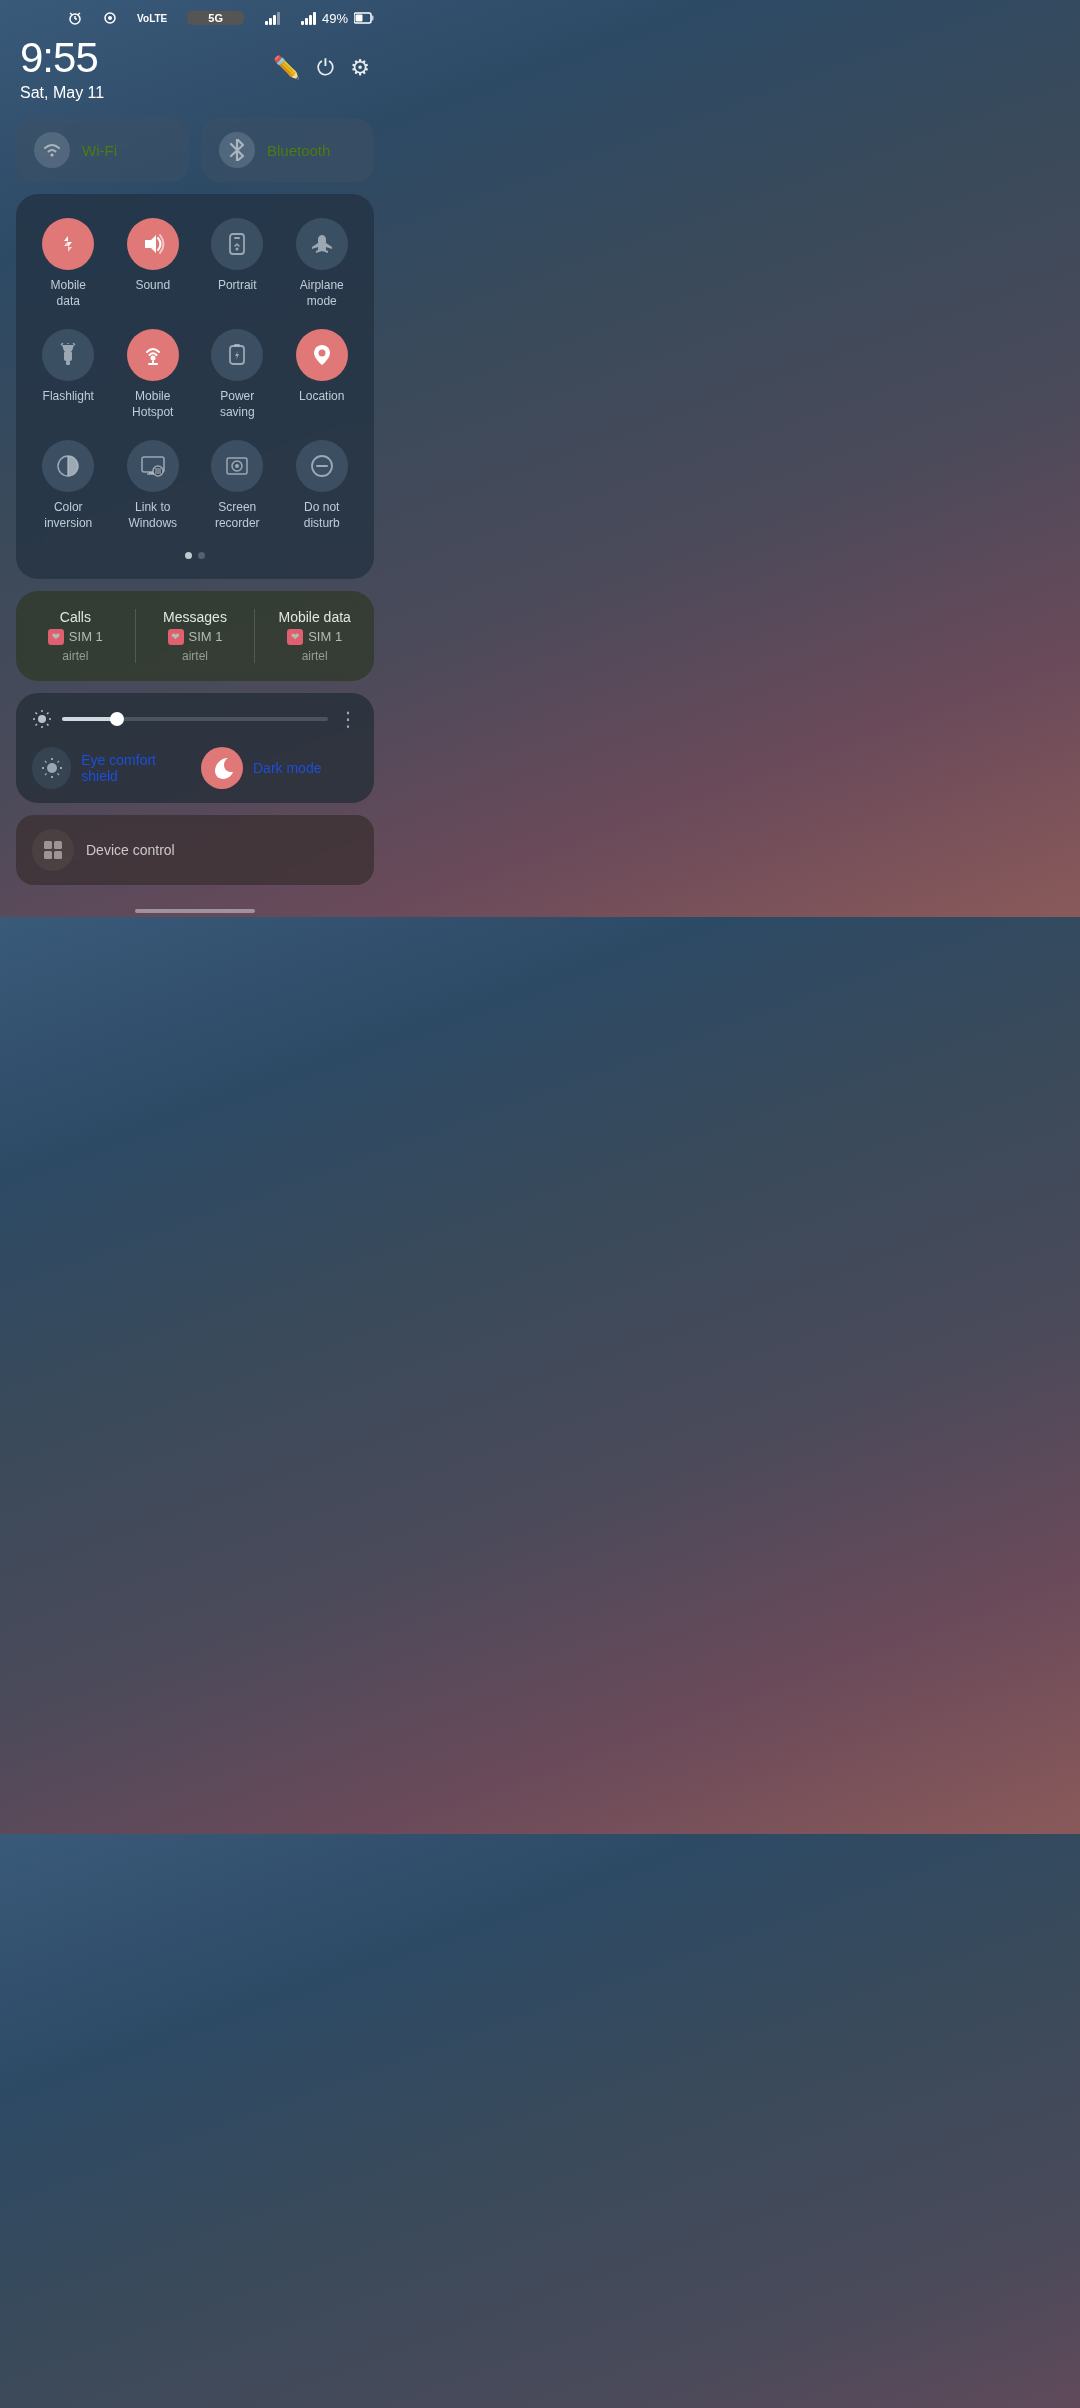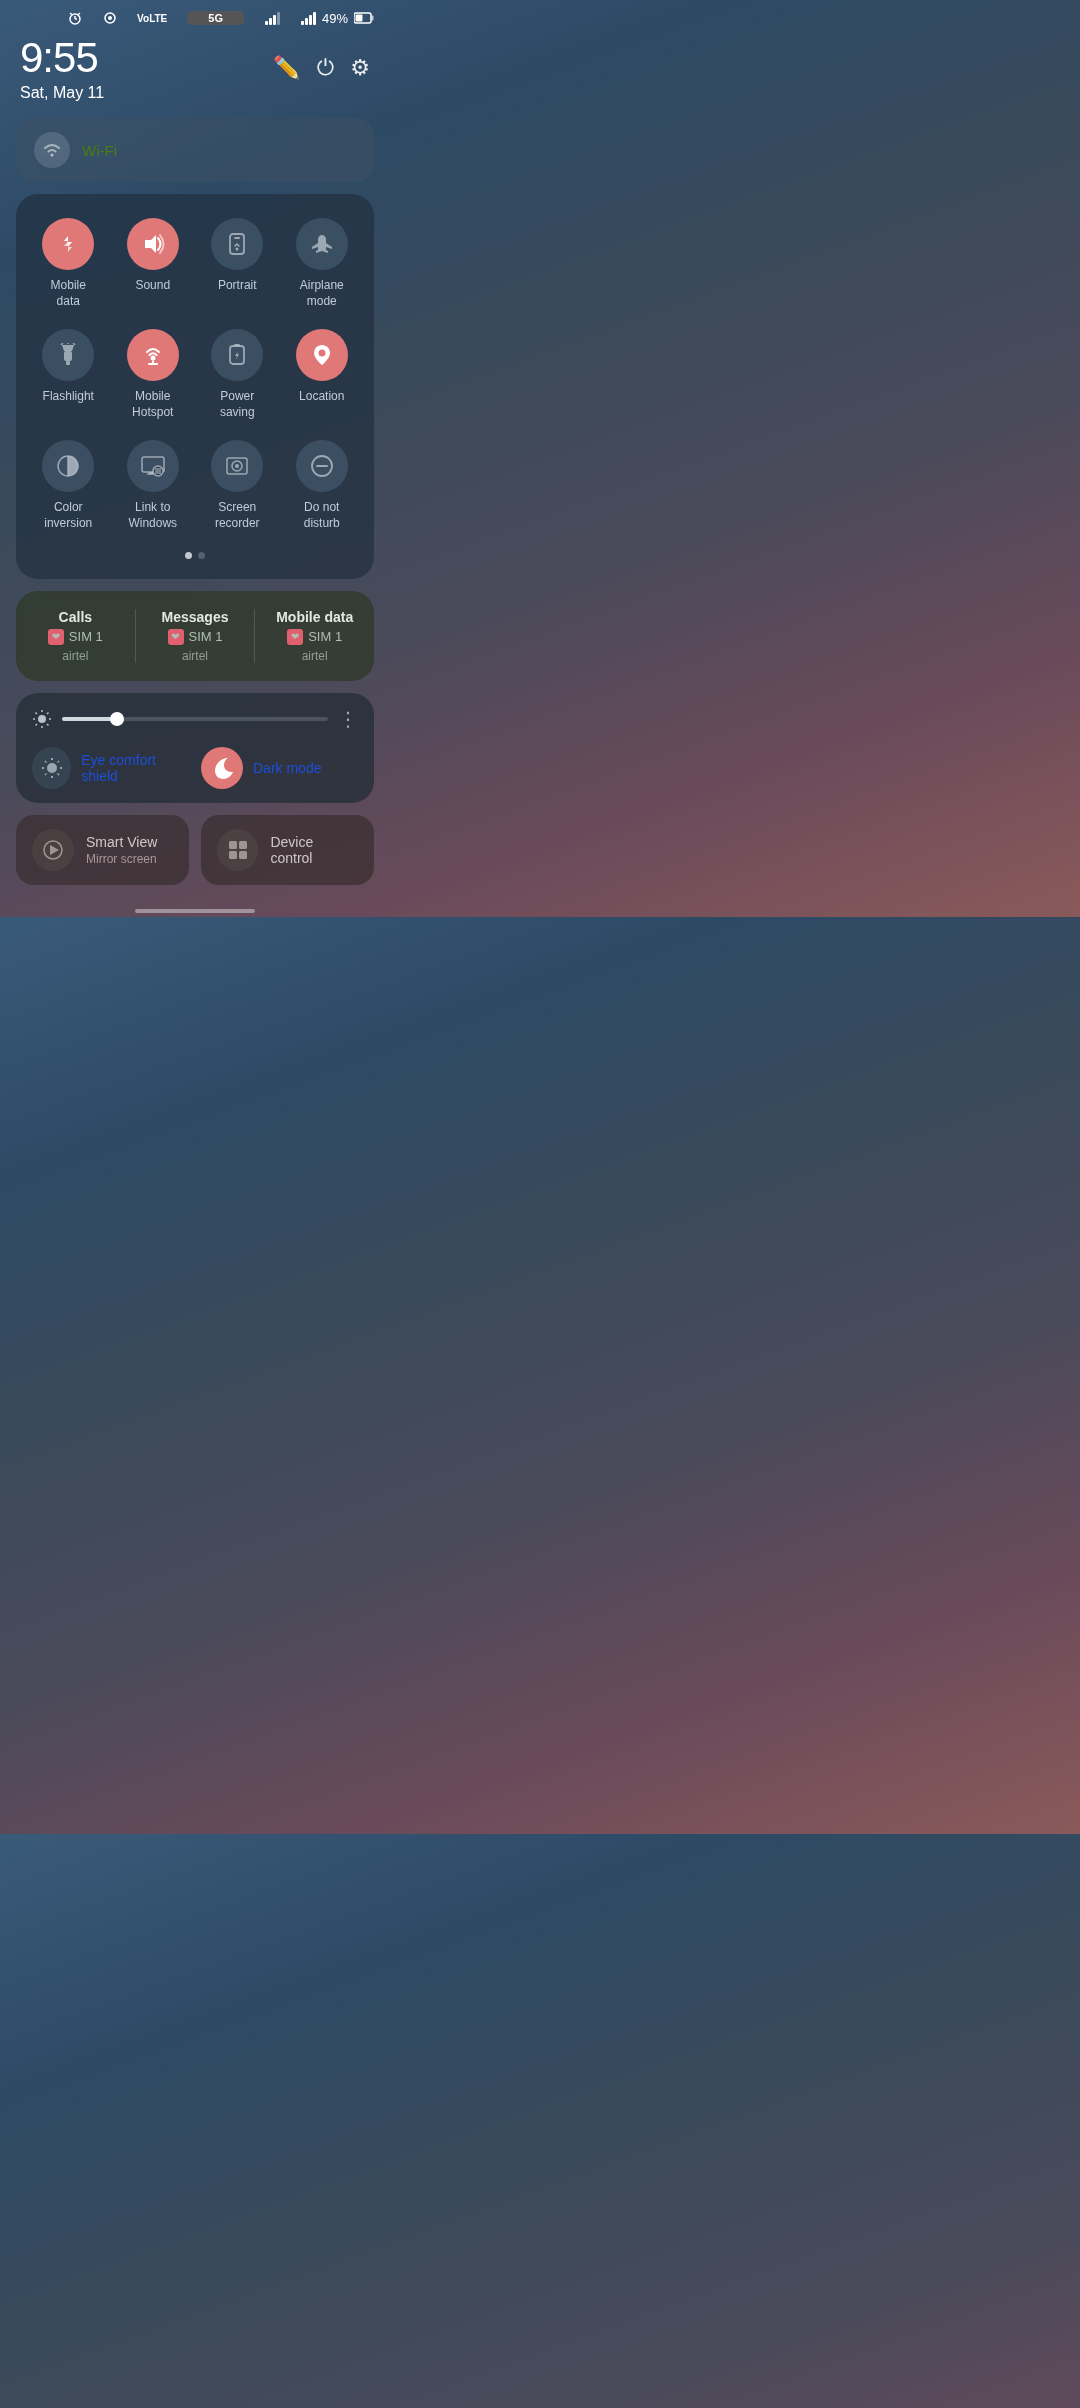--- a/index.html
+++ b/index.html
@@ -193,21 +193,21 @@
     }
 
     .sim-divider {
       width: 1px;
       background: rgba(150, 160, 150, 0.3);
       margin: 4px 0;
     }
 
     .sim-title {
       font-size: 14px;
-      font-weight: 700;
+      font-weight: 400;
       color: #e0e8e0;
     }
 
     .sim-detail {
       display: flex;
       align-items: center;
       gap: 5px;
       font-size: 13px;
       color: #b0bdb0;
     }
@@ -425,20 +425,28 @@
   <div class="quick-tile-wide">
     <div class="quick-tile-icon">
       <svg width="22" height="18" viewBox="0 0 22 18" fill="rgba(180,190,200,0.9)">
         <path d="M11 14 L11 14" stroke="rgba(180,190,200,0.9)" stroke-width="2.5" stroke-linecap="round"></path>
         <path d="M7.5 10.5 Q11 7.5 14.5 10.5" stroke="rgba(180,190,200,0.9)" stroke-width="2" fill="none" stroke-linecap="round"></path>
         <path d="M4 7 Q11 1 18 7" stroke="rgba(180,190,200,0.9)" stroke-width="2" fill="none" stroke-linecap="round"></path>
         <circle cx="11" cy="14" r="1.5" fill="rgba(180,190,200,0.9)"></circle>
       </svg>
     </div>
     <span class="quick-tile-label">Wi-Fi</span>
+  </div>
+  <div class="quick-tile-wide">
+    <div class="quick-tile-icon">
+      <svg width="18" height="22" viewBox="0 0 18 22" fill="none">
+        <path d="M3 5 L15 17 L9 22 L9 0 L15 6 L3 17" stroke="rgba(180,190,200,0.9)" stroke-width="2.2" stroke-linecap="round" stroke-linejoin="round"></path>
+      </svg>
+    </div>
+    <span class="quick-tile-label">Bluetooth</span>
   </div>
 </div>
 
 <div class="main-panel">
 
   <div class="grid-row">
     <div class="grid-item">
       <div class="grid-icon icon-active">
         <svg width="22" height="22" viewBox="0 0 22 22" fill="white">
           <path d="M11 3 L7 8 L11 8 L11 14 L15 9 L11 9 Z" fill="white"></path>
@@ -650,32 +658,20 @@
       </div>
       <span>Dark mode</span>
     </div>
   </div>
 </div>
 
 <div class="bottom-row">
   <div class="bottom-tile">
     <div class="bottom-icon">
       <svg width="22" height="22" viewBox="0 0 22 22" fill="rgba(180,170,170,0.8)">
-        <circle cx="11" cy="11" r="9" stroke="rgba(180,170,170,0.8)" stroke-width="1.5" fill="none"></circle>
-        <polygon points="8,6 8,16 17,11" fill="rgba(180,170,170,0.8)"></polygon>
-      </svg>
-    </div>
-    <div>
-      <div class="bottom-label">Smart View</div>
-      <div class="bottom-sublabel">Mirror screen</div>
-    </div>
-  </div>
-  <div class="bottom-tile">
-    <div class="bottom-icon">
-      <svg width="22" height="22" viewBox="0 0 22 22" fill="rgba(180,170,170,0.8)">
         <rect x="2" y="2" width="8" height="8" rx="1.5"></rect>
         <rect x="12" y="2" width="8" height="8" rx="1.5"></rect>
         <rect x="2" y="12" width="8" height="8" rx="1.5"></rect>
         <rect x="12" y="12" width="8" height="8" rx="1.5"></rect>
       </svg>
     </div>
     <div>
       <div class="bottom-label">Device control</div>
     </div>
   </div>

